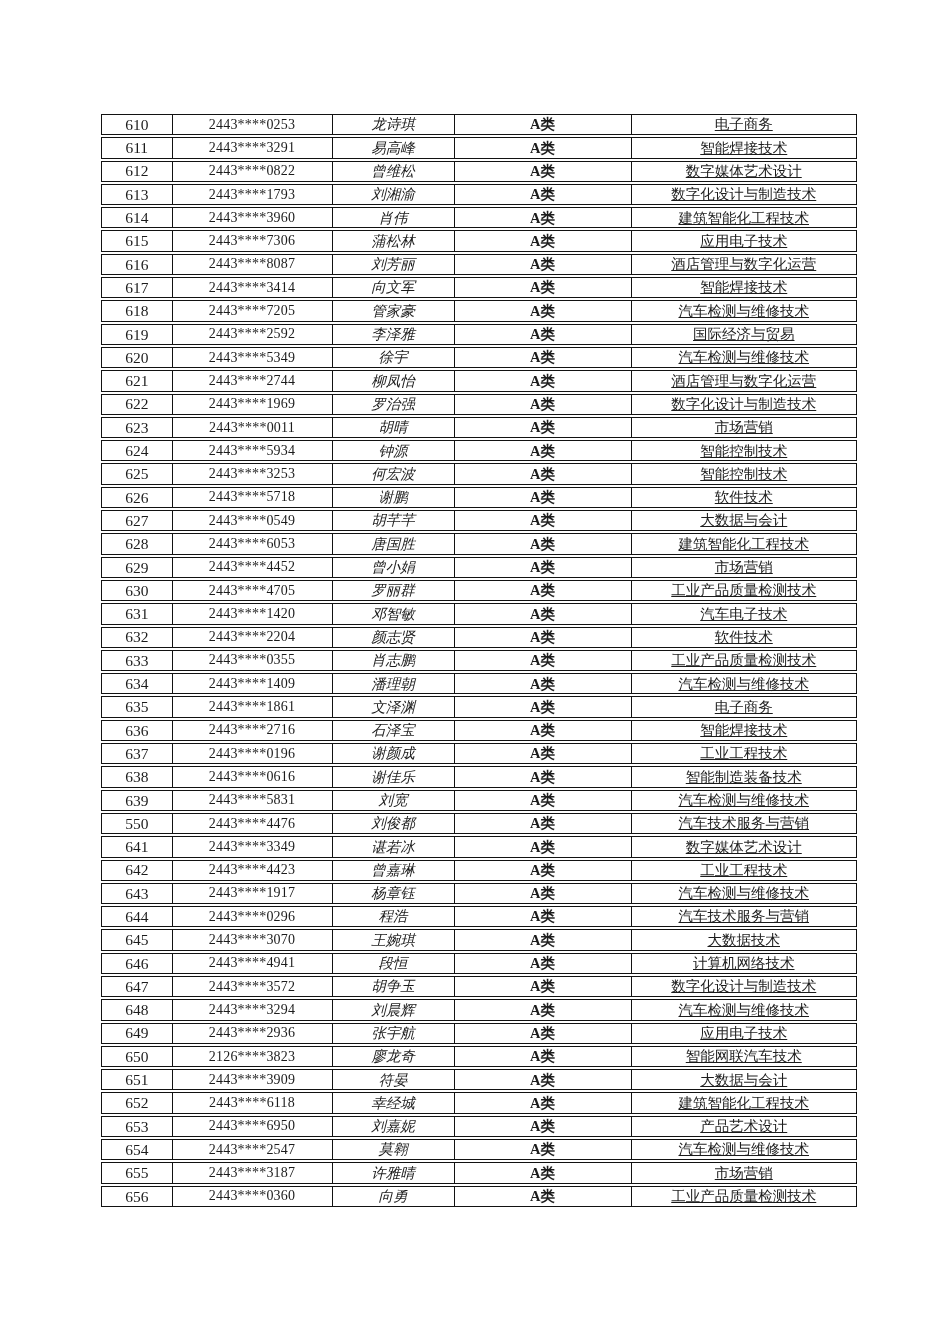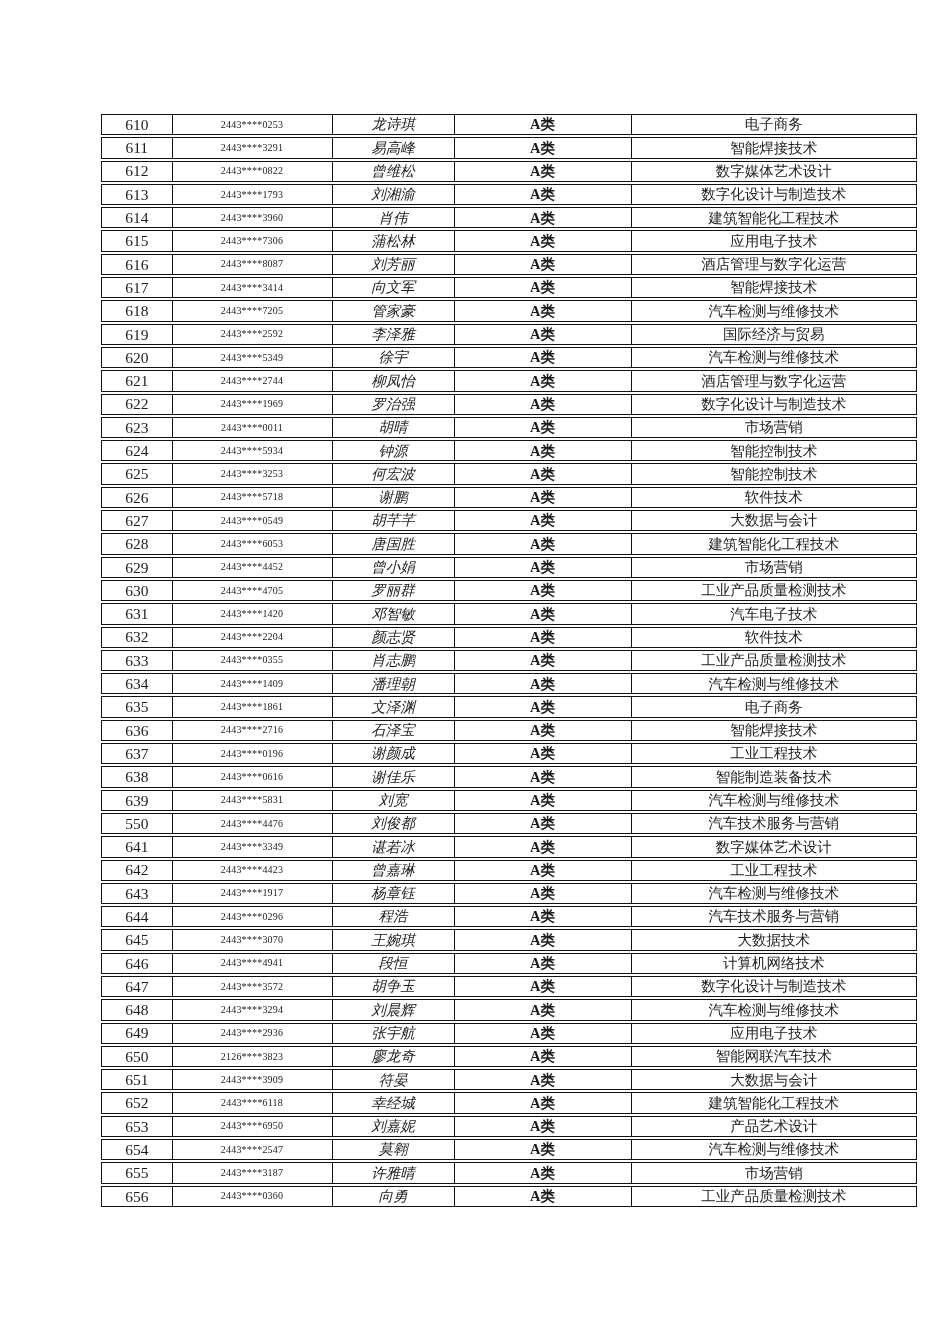--- a/index.html
+++ b/index.html
@@ -16,21 +16,21 @@
   }
   .doc-page {
     position: absolute;
     inset: 0;
     background: #ffffff;
   }
   .results-table {
     position: absolute;
     left: 101px;
     top: 114px;
-    width: 816px;
+    width: 756px;
   }
   .row {
     display: flex;
     box-sizing: border-box;
     height: 21.3px;
     margin-bottom: 2px;
     border: 1.5px solid #121212;
     background: #ffffff;
   }
   .cell {
@@ -38,24 +38,24 @@
     display: flex;
     align-items: center;
     justify-content: center;
     border-right: 1.5px solid #121212;
     font-size: 14.5px;
     line-height: 1;
     white-space: nowrap;
     overflow: hidden;
   }
   .cell.c-no    { width: 70.5px; font-size: 15.5px; }
-  .cell.c-id    { width: 160px;  font-size: 10px; letter-spacing: 0.2px; }
+  .cell.c-id    { width: 160px;  font-size: 14px; letter-spacing: 0.2px; }
   .cell.c-name  { width: 122px; font-style: italic; }
   .cell.c-cat   { width: 177px; font-weight: bold; }
-  .cell.c-major { flex: 1; border-right: none; }
+  .cell.c-major { flex: 1; border-right: none; text-decoration: underline; }
 </style>
 </head>
 <body>
 
 <div class="doc-page">
   <div class="results-table">
   <div class="row">
     <div class="cell c-no">610</div>
     <div class="cell c-id">2443****0253</div>
     <div class="cell c-name">龙诗琪</div>

